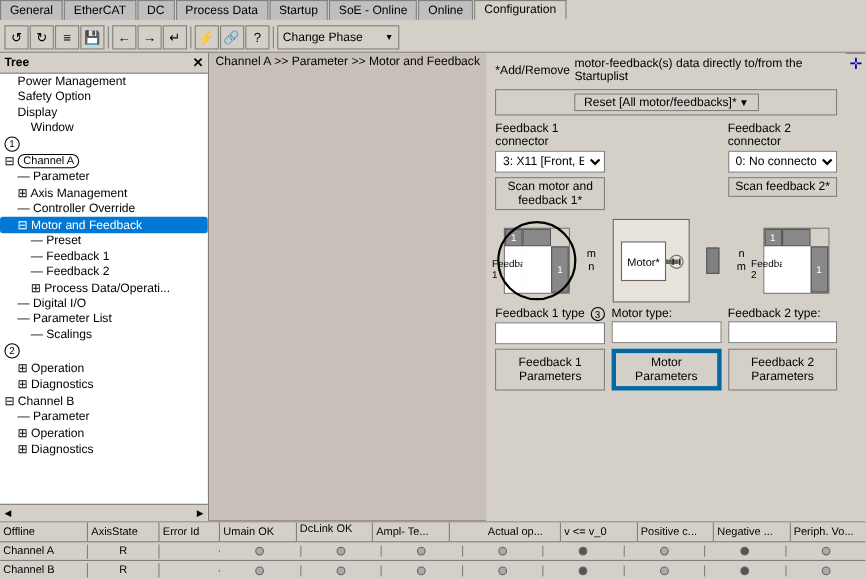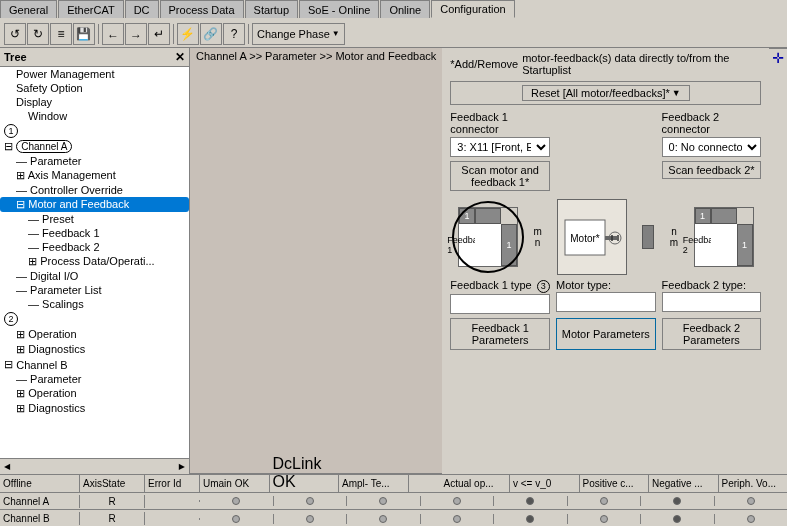--- a/index.html
+++ b/index.html
@@ -2,21 +2,21 @@
 <html><head>
   <meta charset="utf-8">
   <style>
     * { box-sizing: border-box; margin: 0; padding: 0; }
     body { font-family: 'Segoe UI', Tahoma, Arial, sans-serif; font-size: 11px; background: #d4d0c8; width: 787px; height: 526px; overflow: hidden; }
     .tab { padding: 1px 8px; border: 1px solid #808080; border-bottom: none; background: #d4d0c8; cursor: pointer; font-size: 11px; height: 18px; display: flex; align-items: center; margin-right: 1px; }
     .tab.active { background: #d4d0c8; border-bottom: 1px solid #d4d0c8; z-index: 1; font-weight: normal; }
     .tab:not(.active) { background: #bfbfbf; }
     .toolbar-btn { width: 22px; height: 22px; border: 1px solid #808080; background: #d4d0c8; display: flex; align-items: center; justify-content: center; cursor: pointer; font-size: 12px; }
     .toolbar-separator { width: 1px; height: 20px; background: #808080; margin: 0 2px; }
-    .change-phase-btn { display: flex; align-items: center; border: 1px solid #808080; background: #d4d0c8; height: 22px; padding: 0 4px; cursor: pointer; gap: 2px; font-size: 11px; }
+    .change-phase-btn { display: flex; align-items: center; border: 1px solid #808080; background: #d4d0c8; height: 22px; padding: 0 4px; cursor: pointer; gap: 20px; font-size: 11px; }
     .change-phase-btn .arrow { font-size: 8px; }
     
     
     .tree-panel { width: 190px; background: white; border-right: 1px solid #808080; display: flex; flex-direction: column; overflow: hidden; }
     .tree-header { background: #d4d0c8; border-bottom: 1px solid #808080; padding: 2px 4px; display: flex; justify-content: space-between; align-items: center; font-weight: bold; font-size: 11px; }
     .tree-close { cursor: pointer; font-size: 12px; }
     .tree-content { flex: 1; overflow-y: auto; overflow-x: hidden; font-size: 11px; }
     .tree-item { padding: 1px 2px 1px 12px; cursor: pointer; white-space: nowrap; }
     .tree-item.selected { background: #0078d4; color: white; }
     .tree-item.level-0 { padding-left: 4px; }
@@ -258,21 +258,21 @@
           <div>
             <div style="font-size:11px; margin-bottom:1px;">Feedback 2 type:</div>
             <input type="text" style="width: 100%; height: 20px; border: 1px solid rgb(128, 128, 128); font-size: 11px;" value="">
           </div>
         </div>
 
         <div style="display:grid; grid-template-columns:1fr 1fr 1fr; gap:6px; margin-top:4px;">
           <button style="border:1px solid #808080; background:#d4d0c8; padding:3px; font-size:11px; cursor:pointer;">
             <span>Feedback 1 Parameters</span>
           </button>
-          <button style="border:1px solid #0369a1; background:#d4d0c8; padding:3px; font-size:11px; cursor:pointer;">
+          <button style="border:4px solid #0369a1; background:#d4d0c8; padding:3px; font-size:11px; cursor:pointer;">
             <span>Motor Parameters</span>
           </button>
           <button style="border:1px solid #808080; background:#d4d0c8; padding:3px; font-size:11px; cursor:pointer;">
             <span>Feedback 2 Parameters</span>
           </button>
         </div>
 
       </div>
 
       <div style="display:flex; justify-content:flex-end; padding:1px 3px; border-top:1px solid #808080;">
@@ -291,21 +291,21 @@
         </div>
       <div style="width:65px; border-right:1px solid #808080; padding:1px 3px; font-size:10px; display:flex; align-items:center;">
           <span>AxisState</span>
         </div>
       <div style="width:55px; border-right:1px solid #808080; padding:1px 3px; font-size:10px; display:flex; align-items:center;">
           <span>Error Id</span>
         </div>
       <div style="flex:1; border-right:1px solid #808080; padding:1px 3px; font-size:10px; display:flex; align-items:center;">
           <span>Umain OK</span>
         </div>
-      <div style="flex:1; border-right:1px solid #808080; padding:1px 3px; font-size:16px; display:flex; align-items:flex-end;">
+      <div style="flex:1; border-right:1px solid #808080; padding:1px 3px; font-size:10px; display:flex; align-items:flex-start;">
           <span>DcLink OK</span>
         </div>
       <div style="flex:1; border-right:1px solid #808080; padding:1px 3px; font-size:10px; display:flex; align-items:center;">
           <span>Ampl- Te...</span>
         </div>
       <div style="flex:1; border-right:1px solid #808080; padding:1px 3px; font-size:10px; display:flex; align-items:center;margin-left:32px;">
           <span>Actual op...</span>
         </div>
       <div style="flex:1; border-right:1px solid #808080; padding:1px 3px; font-size:10px; display:flex; align-items:center;">
           <span>v &lt;= v_0</span>

